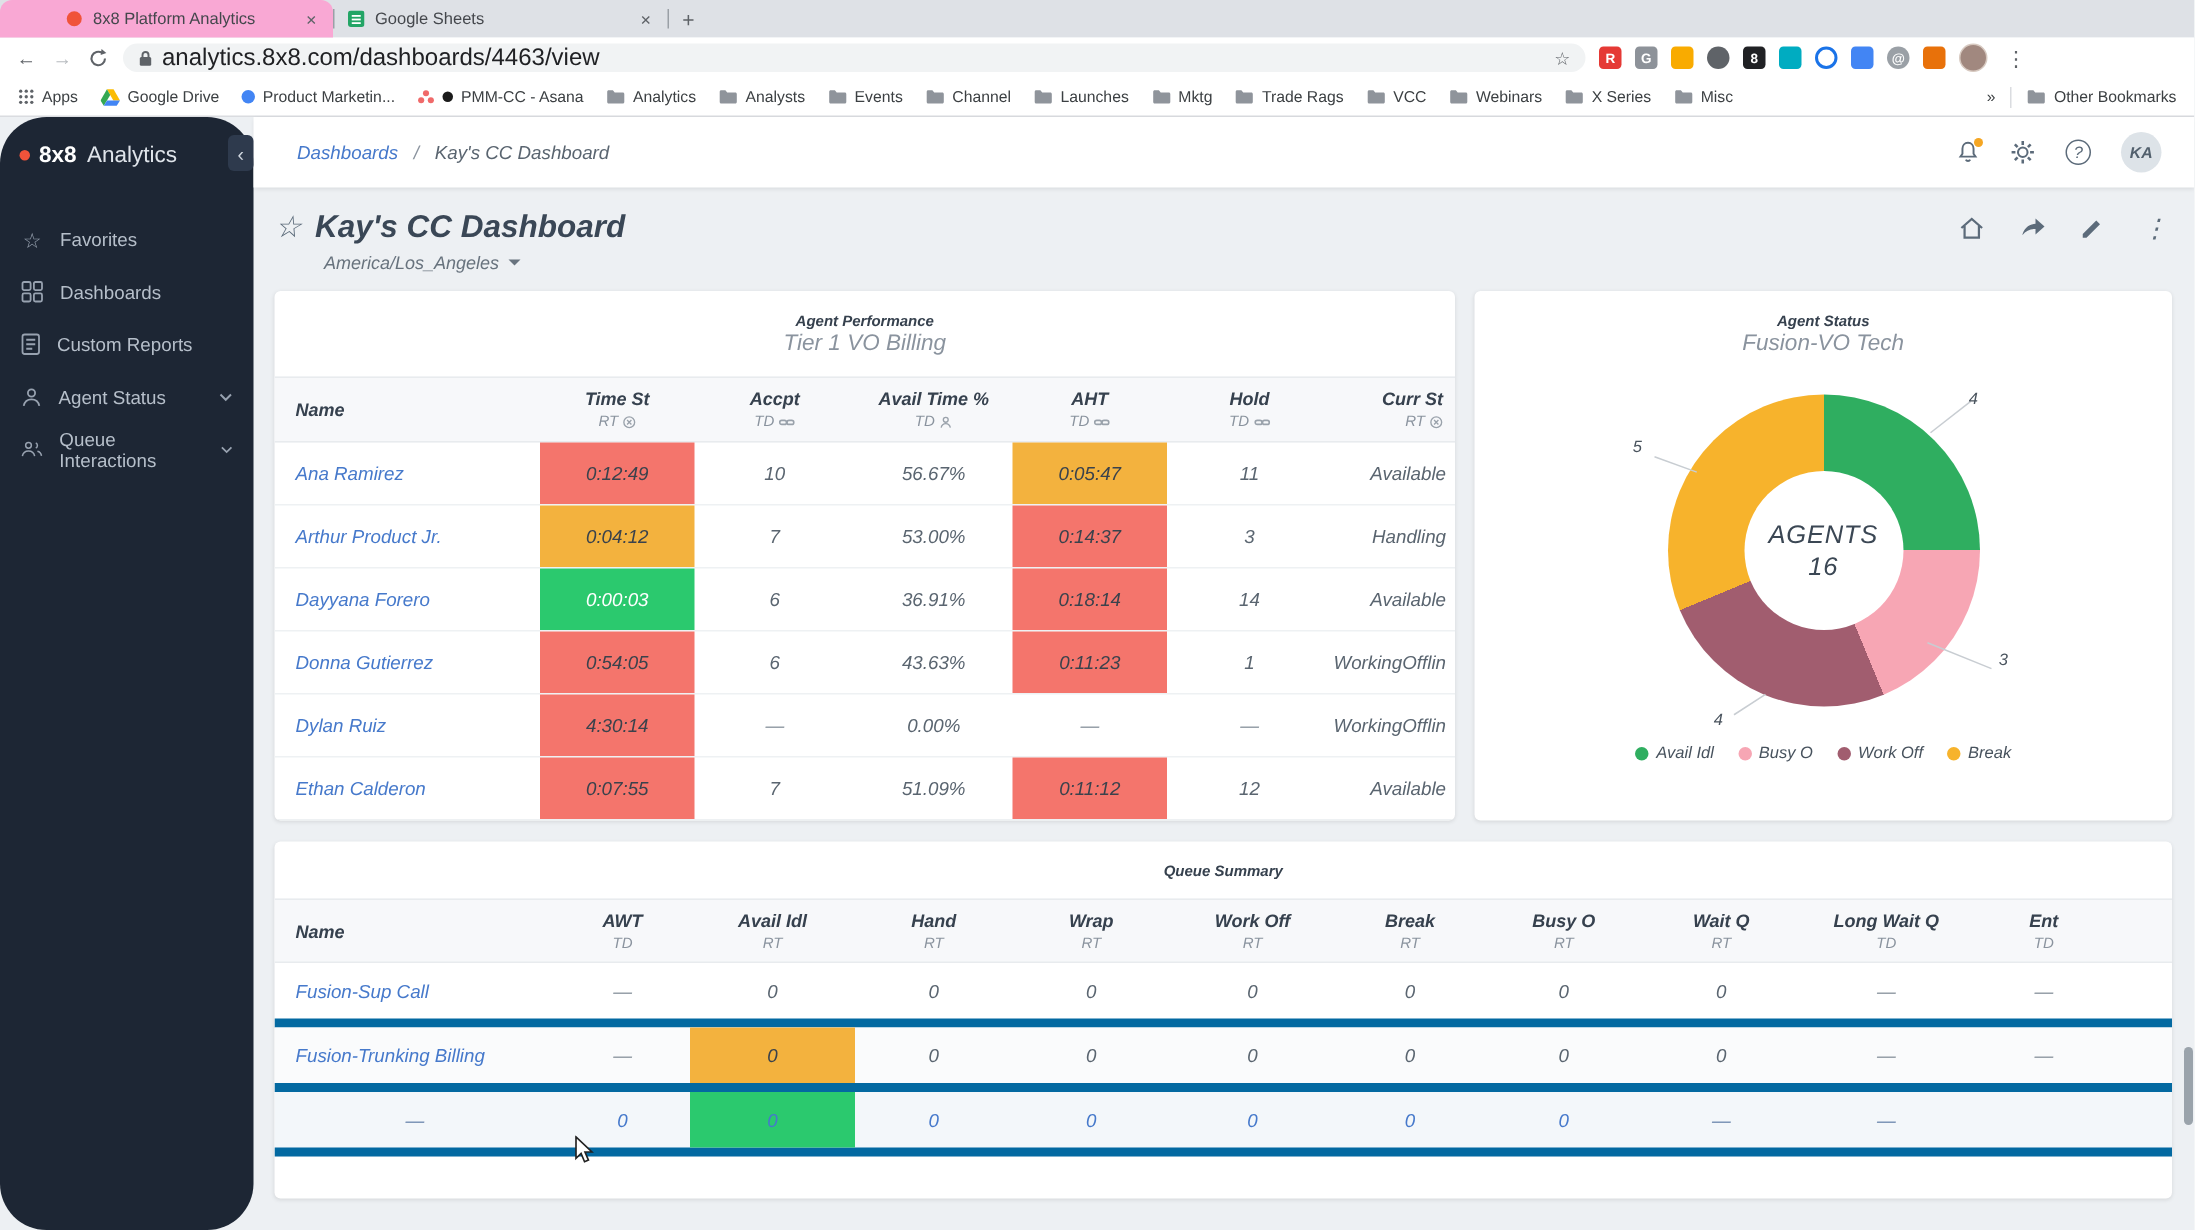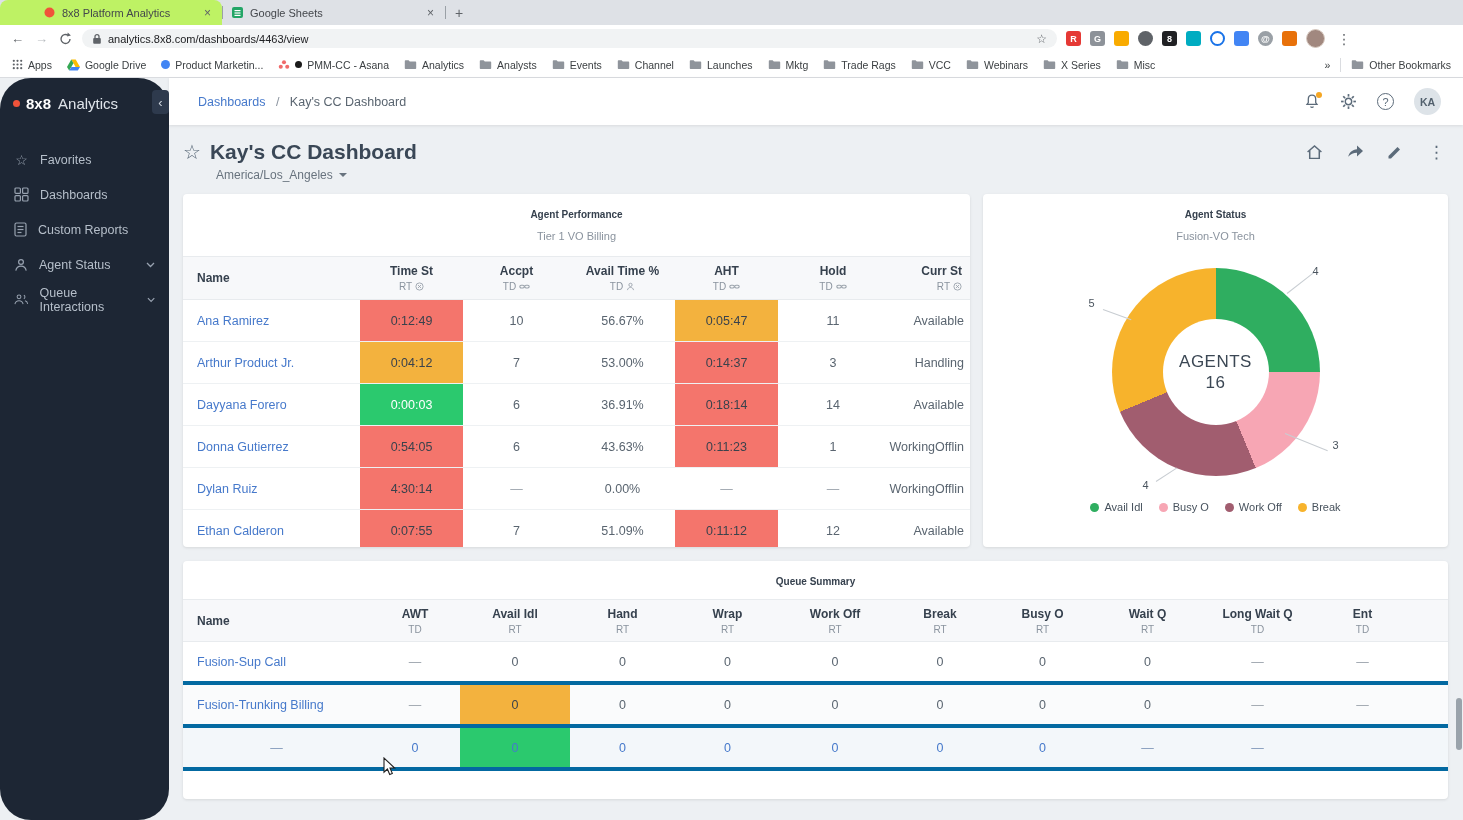--- a/index.html
+++ b/index.html
@@ -2,31 +2,31 @@
 <html><head>
 <meta charset="utf-8">
 <style>
   * { box-sizing:border-box; margin:0; padding:0; }
   body { font-family:"Liberation Sans", sans-serif; background:#fff; }
   .screen { width:1463px; height:820px; position:relative; overflow:hidden; background:#edf0f3; }
 
   
   .tabstrip { height:25px; background:#dee1e6; display:flex; align-items:flex-end; }
   .tab { display:flex; align-items:center; gap:7px; height:25px; padding:0 9px; font-size:11px; color:#44474c; width:222px; }
-  .tab.active { background:#bef264; border-radius:8px 8px 0 0;padding-left:44px; }
+  .tab.active { background:#f9a8d4; border-radius:8px 8px 0 0;padding-left:44px; }
   .tab-title { flex:1; white-space:nowrap; overflow:hidden; }
   .tab-close { color:#5f6368; font-size:12px; padding:0 2px; }
   .tab-sep { width:1px; height:13px; background:#9aa0a6; margin-bottom:6px; }
   .newtab { width:26px; text-align:center; color:#5f6368; font-size:14px; margin-bottom:4px; }
 
   .urlrow { height:27px; background:#fff; display:flex; align-items:center; padding:0 10px; gap:9px; }
   .navicon { color:#5f6368; font-size:13px; width:15px; text-align:center; }
   .navicon.disabled { color:#b8bcc0; }
   .omnibox { width:975px; height:19px; background:#f1f3f4; border-radius:10px; display:flex; align-items:center; gap:6px; padding:0 10px; }
-  .omni-url { font-size:11px; color:#202124; flex:1; }
+  .omni-url { font-size:16px; color:#202124; flex:1; }
   .omni-star { color:#5f6368; font-size:12px; }
   .ext-icons { display:flex; gap:9px; align-items:center; }
   .ext { width:15px; height:15px; border-radius:3px; font-size:9px; color:#fff; display:flex; align-items:center; justify-content:center; font-weight:bold; }
   .ext.round { border-radius:50%; }
   .avatar-browser { width:19px; height:19px; border-radius:50%; background:#a1887f; border:1px solid #d7c9c0; }
   .kebab { color:#5f6368; font-size:14px; padding:0 3px; }
 
   .bmrow { height:26px; background:#fff; border-bottom:1px solid #dadce0; display:flex; align-items:center; padding:0 12px; font-size:10.5px; color:#3c4043; }
   .bm-left { display:flex; align-items:center; flex:1; overflow:hidden; }
   .bm { display:flex; align-items:center; gap:5px; margin-right:15px; white-space:nowrap; }
@@ -41,21 +41,21 @@
   .brand { height:50px; display:flex; align-items:center; padding:0 13px; gap:6px; }
   .brand-dot { width:7px; height:7px; background:#f0533a; border-radius:50%; }
   .brand-bold { color:#fff; font-weight:bold; font-size:15px; }
   .brand-rest { color:#dfe4ea; font-size:15px; font-weight:300; margin-left:1px; }
   .snav { margin-top:14px; }
   .sitem { height:35px; display:flex; align-items:center; gap:11px; padding:0 14px; font-size:12.5px; color:#b6bfca; cursor:default; }
   .sitem .chev { margin-left:auto; }
   .sicon-star { font-size:14px; color:#98a2b0; width:15px; text-align:center; }
   .collapse-btn { position:absolute; left:152px; top:90px; width:17px; height:24px; background:#2e3a4d; border-radius:4px; color:#cfd6df; display:flex; align-items:center; justify-content:center; font-size:13px; z-index:6; }
 
-  .main { flex:1; display:flex; flex-direction:column; min-width:0; }
+  .main { flex:1; display:flex; flex-direction:column; min-width:0;font-style:italic; }
   .topbar { height:47px; background:#fff; box-shadow:0 1px 3px rgba(0,0,0,.09); display:flex; align-items:center; padding:0 22px 0 29px; position:relative; z-index:3; }
   .crumb { font-size:12.5px; }
   .crumb-root { color:#4679cb; }
   .crumb-sep { color:#8a939e; margin:0 7px; }
   .crumb-cur { color:#5a6570; }
   .top-icons { margin-left:auto; display:flex; align-items:center; gap:20px; color:#5c6b7a; }
   .bell-wrap { position:relative; display:flex; }
   .bell-dot { position:absolute; top:-1px; right:-2px; width:6px; height:6px; background:#f5a623; border-radius:50%; }
   .help-circle { width:17px; height:17px; border:1.4px solid #5c6b7a; border-radius:50%; font-size:11px; display:flex; align-items:center; justify-content:center; }
   .avatar-app { width:27px; height:27px; border-radius:50%; background:#dde3e8; color:#52606d; font-size:10.5px; display:flex; align-items:center; justify-content:center; font-weight:bold; }
@@ -64,21 +64,21 @@
   .title-row { display:flex; align-items:center; margin-top:15px; }
   .title-star { font-size:20px; color:#5c6b7a; margin-right:9px; line-height:1; }
   .page-title { font-size:21px; font-weight:700; color:#3a4756; }
   .title-icons { margin-left:auto; display:flex; gap:23px; align-items:center; color:#5c6b7a; }
   .tz-row { margin:4px 0 0 33px; font-size:12px; color:#68737e; display:flex; align-items:center; gap:6px; }
   .tz-caret { width:0; height:0; border-left:4px solid transparent; border-right:4px solid transparent; border-top:4px solid #68737e; }
 
   .cards-row { display:flex; gap:13px; margin-top:12px; }
   .card { background:#fff; border-radius:4px; box-shadow:0 1px 3px rgba(0,0,0,.1); }
   .card-title { text-align:center; font-size:10px; font-weight:700; color:#36414e; padding-top:15px; }
-  .card-sub { text-align:center; font-size:11px; color:#8a939e; margin-top:10px; }
+  .card-sub { text-align:center; font-size:15px; color:#8a939e; margin-top:0; }
 
   
   .ap-card { width:787px; height:353px; overflow:hidden; }
   .ap-grid { display:grid; grid-template-columns:177px 103px 107px 105px 103px 110px 82px; }
   .ap-head { margin-top:14px; background:#f7f8fa; border-top:1px solid #e8ebee; border-bottom:1px solid #e8ebee; height:44px; }
   .hcell { display:flex; flex-direction:column; align-items:center; justify-content:center; gap:3px; }
   .hcell.left { align-items:flex-start; padding-left:14px; }
   .hcell.right { align-items:flex-end; padding-right:8px; }
   .hlabel { font-size:12px; font-weight:700; color:#36414e; white-space:nowrap; }
   .hsub { font-size:10px; color:#8a939e; display:flex; align-items:center; gap:3px; }
@@ -103,21 +103,21 @@
   .cline { position:absolute; height:1px; background:#c8cdd2; transform-origin:left center; }
   .legend { display:flex; gap:16px; margin-top:14px; font-size:11px; color:#47525d; align-items:center; }
   .leg-item { display:flex; align-items:center; gap:5px; }
   .leg-dot { width:9px; height:9px; border-radius:50%; }
   .ld0 { background:#2fae60; } .ld1 { background:#f7a6b4; } .ld2 { background:#a15d6f; } .ld3 { background:#f7b32c; }
 
   
   .qs-card { margin-top:14px; width:1265px; height:238px; overflow:hidden; }
   .qs-grid { display:grid; grid-template-columns:187px 90px 110px 105px 105px 110px 100px 105px 105px 115px 95px 38px; }
   .qs-head { margin-top:12px; background:#f7f8fa; border-top:1px solid #e8ebee; border-bottom:1px solid #e8ebee; height:43px; }
-  .qs-row { height:43px; border-bottom:4px solid #0369a1; font-size:12.5px; color:#5a6570; }
+  .qs-row { height:43px; border-bottom:6px solid #0369a1; font-size:12.5px; color:#5a6570; }
   .qs-row.alt { background:#fafbfc; }
   .qs-row.hovered { background:#f3f7fa; }
   .qs-row.hovered .cell { color:#4679cb; }
   .qs-row.hovered .cell.dash { color:#7f97b8; }
 
   
   .scroll-thumb { position:absolute; right:1px; top:698px; width:6px; height:52px; background:#9aa3ab; border-radius:3px; z-index:9; }
   .cursor { position:absolute; left:383px; top:757px; z-index:10; }
 </style>
 </head>

